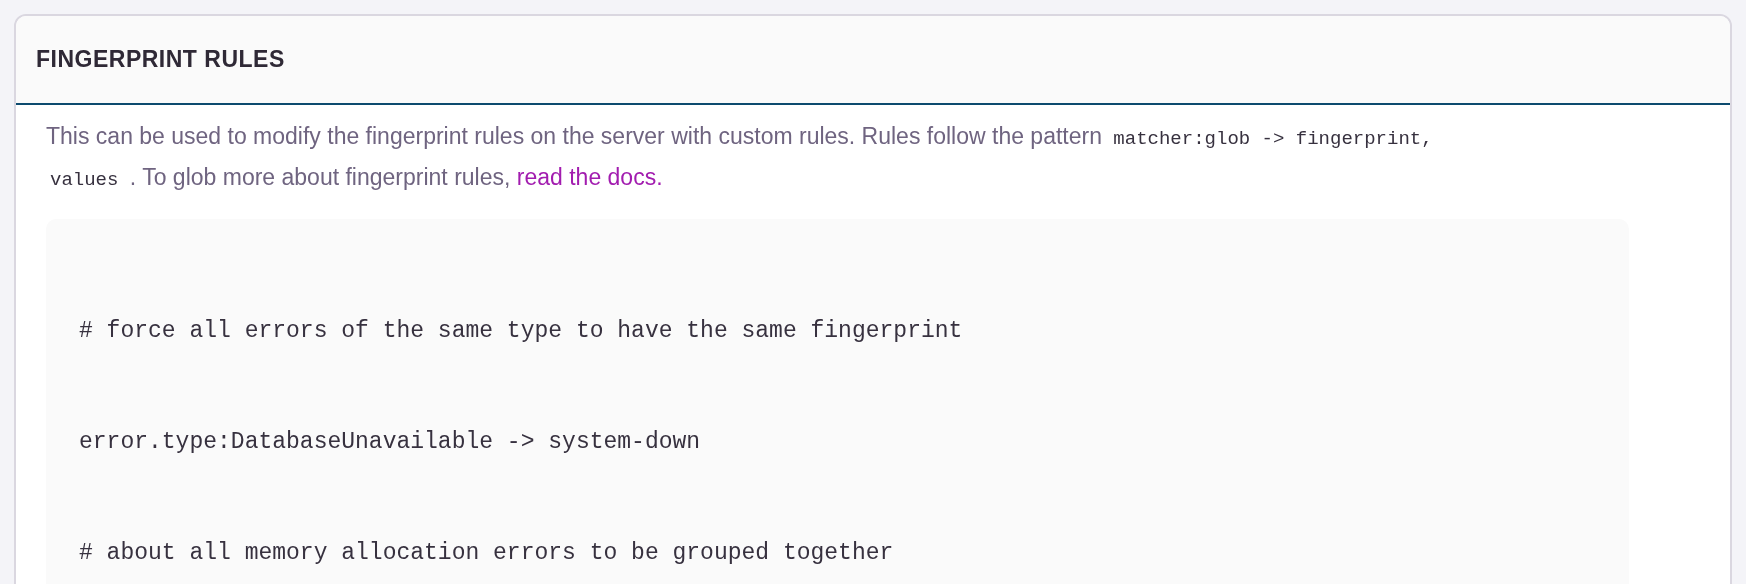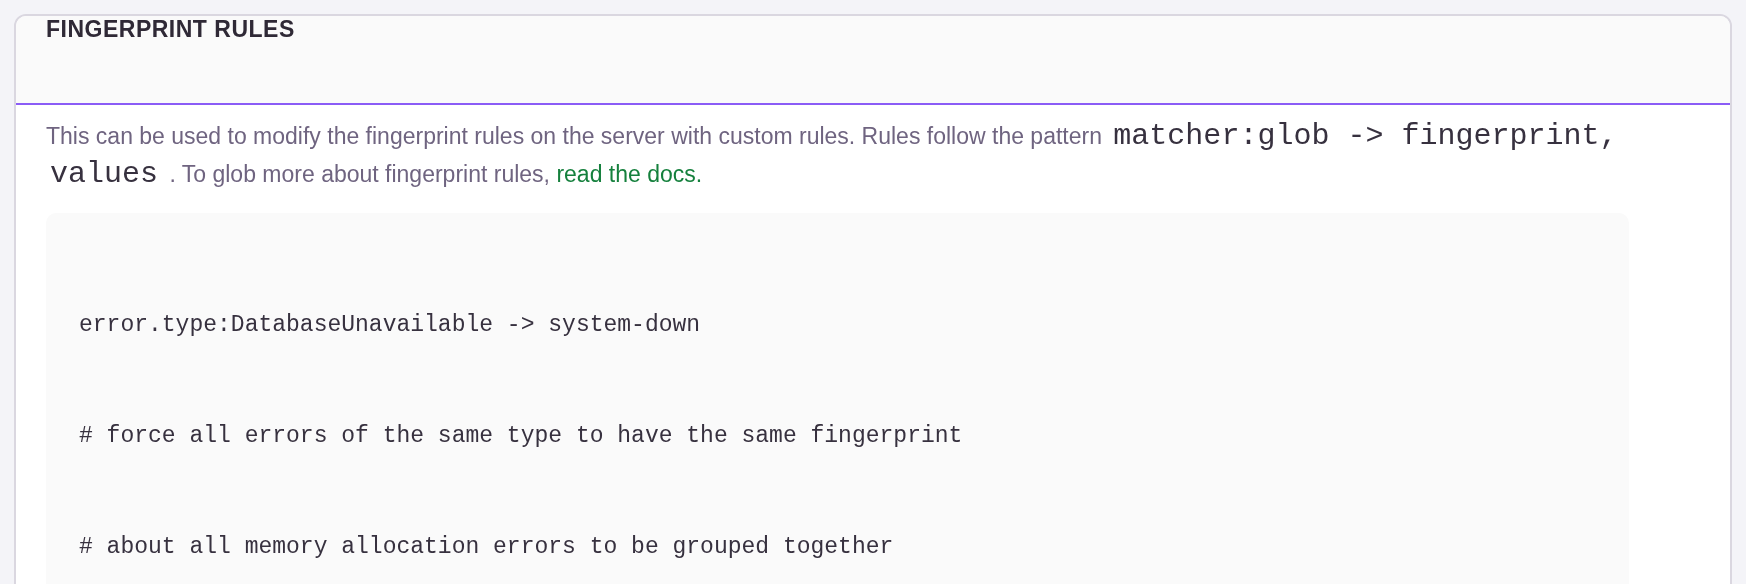--- a/index.html
+++ b/index.html
@@ -14,49 +14,50 @@
     left: 14px; top: 14px;
     width: 1718px;
     background: #ffffff;
     border: 2px solid #dad7e0;
     border-radius: 12px;
     overflow: hidden;
   }
   .panel-header {
     height: 89px;
     background: #fafafa;
-    border-bottom: 2px solid #8b5cf6;
+    border-bottom: 2px solid #0c4a6e;
     display: flex;
-    padding: 0 30px;
+    align-items: center;
+    padding: 0 20px;
   }
   .panel-title {
     margin: 0;
     font-size: 23px;
     font-weight: bold;
     letter-spacing: 0.5px;
     color: #2f2936;
   }
   .panel-body {
     padding: 12px 34px 32px 30px;
   }
   .description {
     margin: 0;
     max-width: 1655px;
     font-size: 23px;
     line-height: 38px;
     color: #6f6480;
   }
   .inline-code {
     font-family: "Liberation Mono", "DejaVu Sans Mono", monospace;
-    font-size: 30px;
+    font-size: 19px;
     color: #37313f;
     margin: 0 5px;
   }
   .docs-link {
-    color: #15803d;
+    color: #a21caf;
     text-decoration: none;
     cursor: pointer;
   }
   .example-pre {
     margin: 20px 0 0 0;
     width: 1583px;
     background: #fafafa;
     border-radius: 10px;
     padding: 20px 33px;
     font-family: "Liberation Mono", "DejaVu Sans Mono", monospace;
@@ -79,20 +80,20 @@
 
     <p class="description">
       <span>This can be used to modify the fingerprint rules on the server with custom rules. Rules follow the pattern</span>
       <code class="inline-code">matcher:glob -&gt; fingerprint,</code><br>
       <code class="inline-code" style="margin-left:4px;">values</code>
       <span>. To glob more about fingerprint rules,</span>
       <a class="docs-link">read the docs.</a>
     </p>
 
     <div class="example-pre">
+      <div># force all errors of the same type to have the same fingerprint</div>
       <div>error.type:DatabaseUnavailable -&gt; system-down</div>
-      <div># force all errors of the same type to have the same fingerprint</div>
       <div># about all memory allocation errors to be grouped together</div>
       
     </div>
 
   </div>
 </section>
 
 </body></html>

